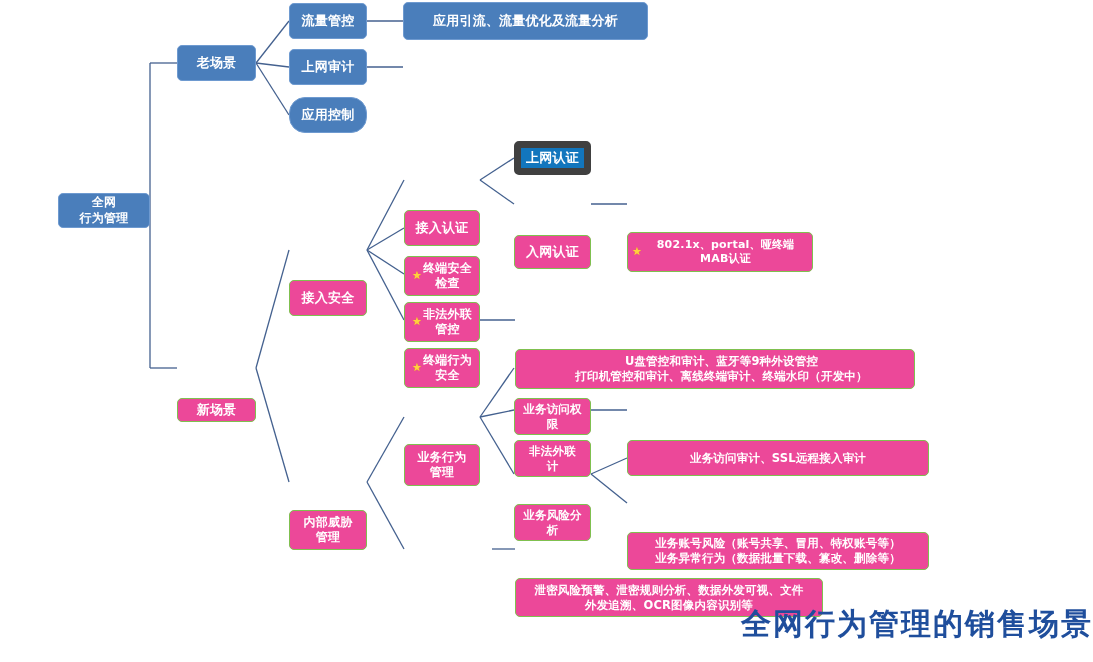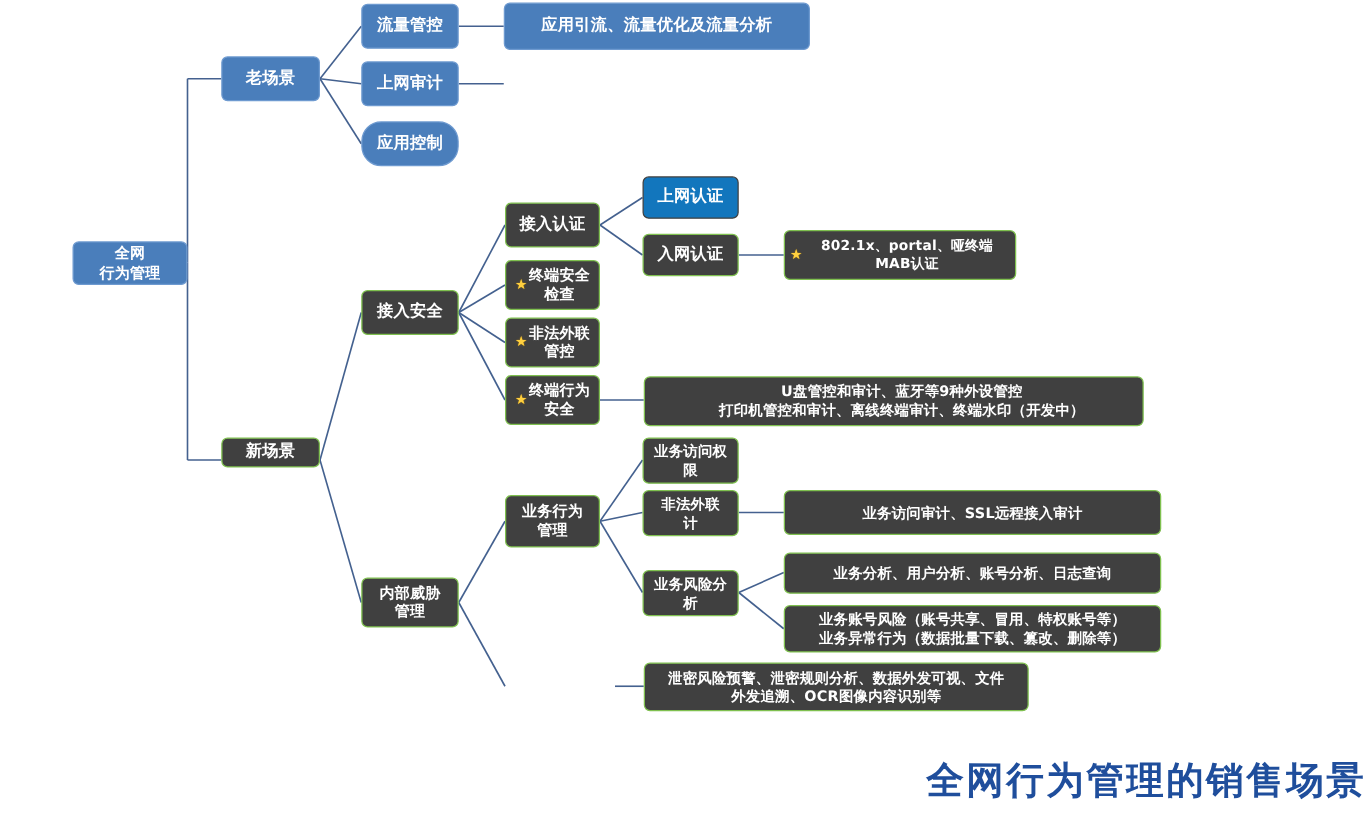--- a/index.html
+++ b/index.html
@@ -39,26 +39,27 @@
     line-height: 1.28;
     padding: 2px 4px;
     letter-spacing: 0.2px;
     white-space: pre-line;
   }
   .blue {
     background: #4a7ebb;
     border: 1px solid #6e9ad0;
   }
   .green {
-    background: #404040;
+    background: #ec4899;
     border: 1px solid #7fc04f;
+    margin-top: 48px;
   }
   .hl-blue {
     background: #1276bd;
-    border: 1px solid #404040;
+    border: 7px solid #404040;
   }
   .star::before {
     content: "\2605";
     color: #ffd040;
     font-size: 11px;
     margin-right: 1px;
     display: inline-block;
     text-shadow: 0 0 1px #e0a000;
   }
   .f13 { font-size: 13px; }
@@ -167,21 +168,20 @@
 管理</div>
 
   <div class="node green f115" style="left:514px; top:350px; width:77px; height:37px;">业务访问权
 限</div>
   <div class="node green f115" style="left:514px; top:392px; width:77px; height:37px;">非法外联
 计</div>
   <div class="node green f115" style="left:627px; top:392px; width:302px; height:36px;">业务访问审计、SSL远程接入审计</div>
 
   <div class="node green f115" style="left:514px; top:456px; width:77px; height:37px;">业务风险分
 析</div>
-  <div class="node green f115" style="left:627px; top:442px; width:302px; height:33px;">业务分析、用户分析、账号分析、日志查询</div>
   <div class="node green f115" style="left:627px; top:484px; width:302px; height:38px;">业务账号风险（账号共享、冒用、特权账号等）
 业务异常行为（数据批量下载、篡改、删除等）</div>
 
   <div class="node green f115" style="left:515px; top:530px; width:308px; height:39px;">泄密风险预警、泄密规则分析、数据外发可视、文件
 外发追溯、OCR图像内容识别等</div>
 
   <div id="chart-title">全网行为管理的销售场景</div>
 
 </div>
 

